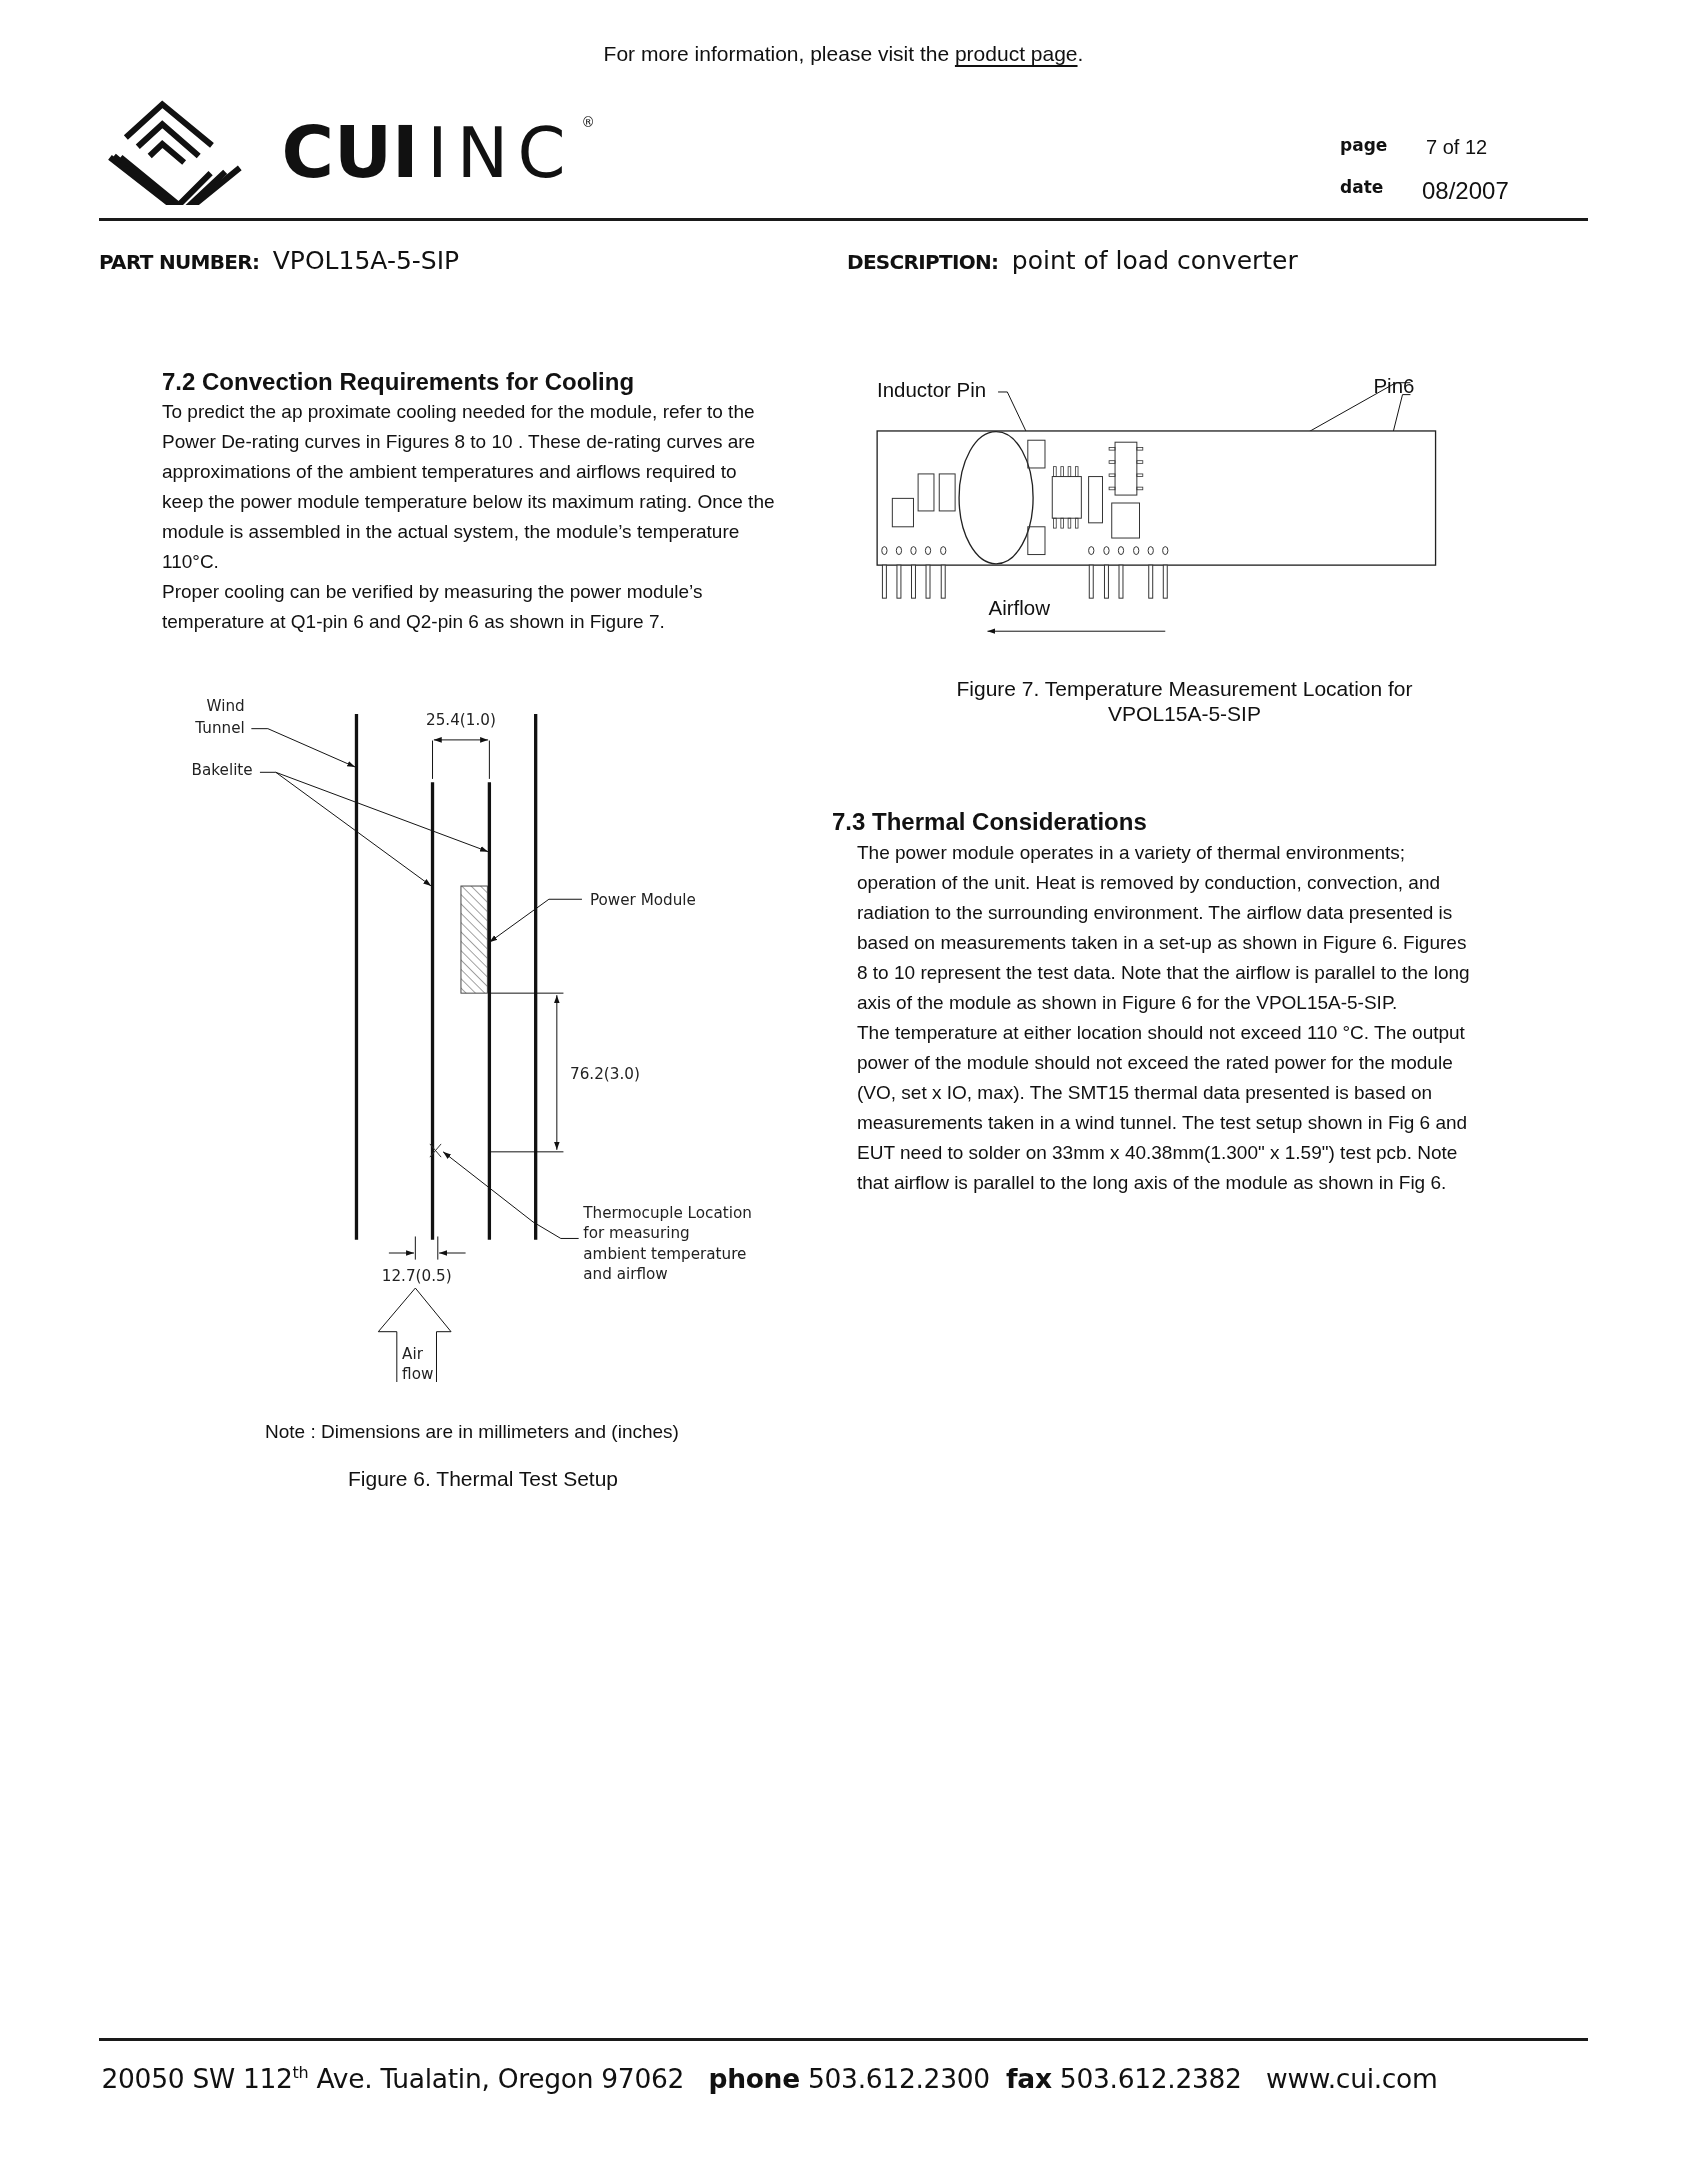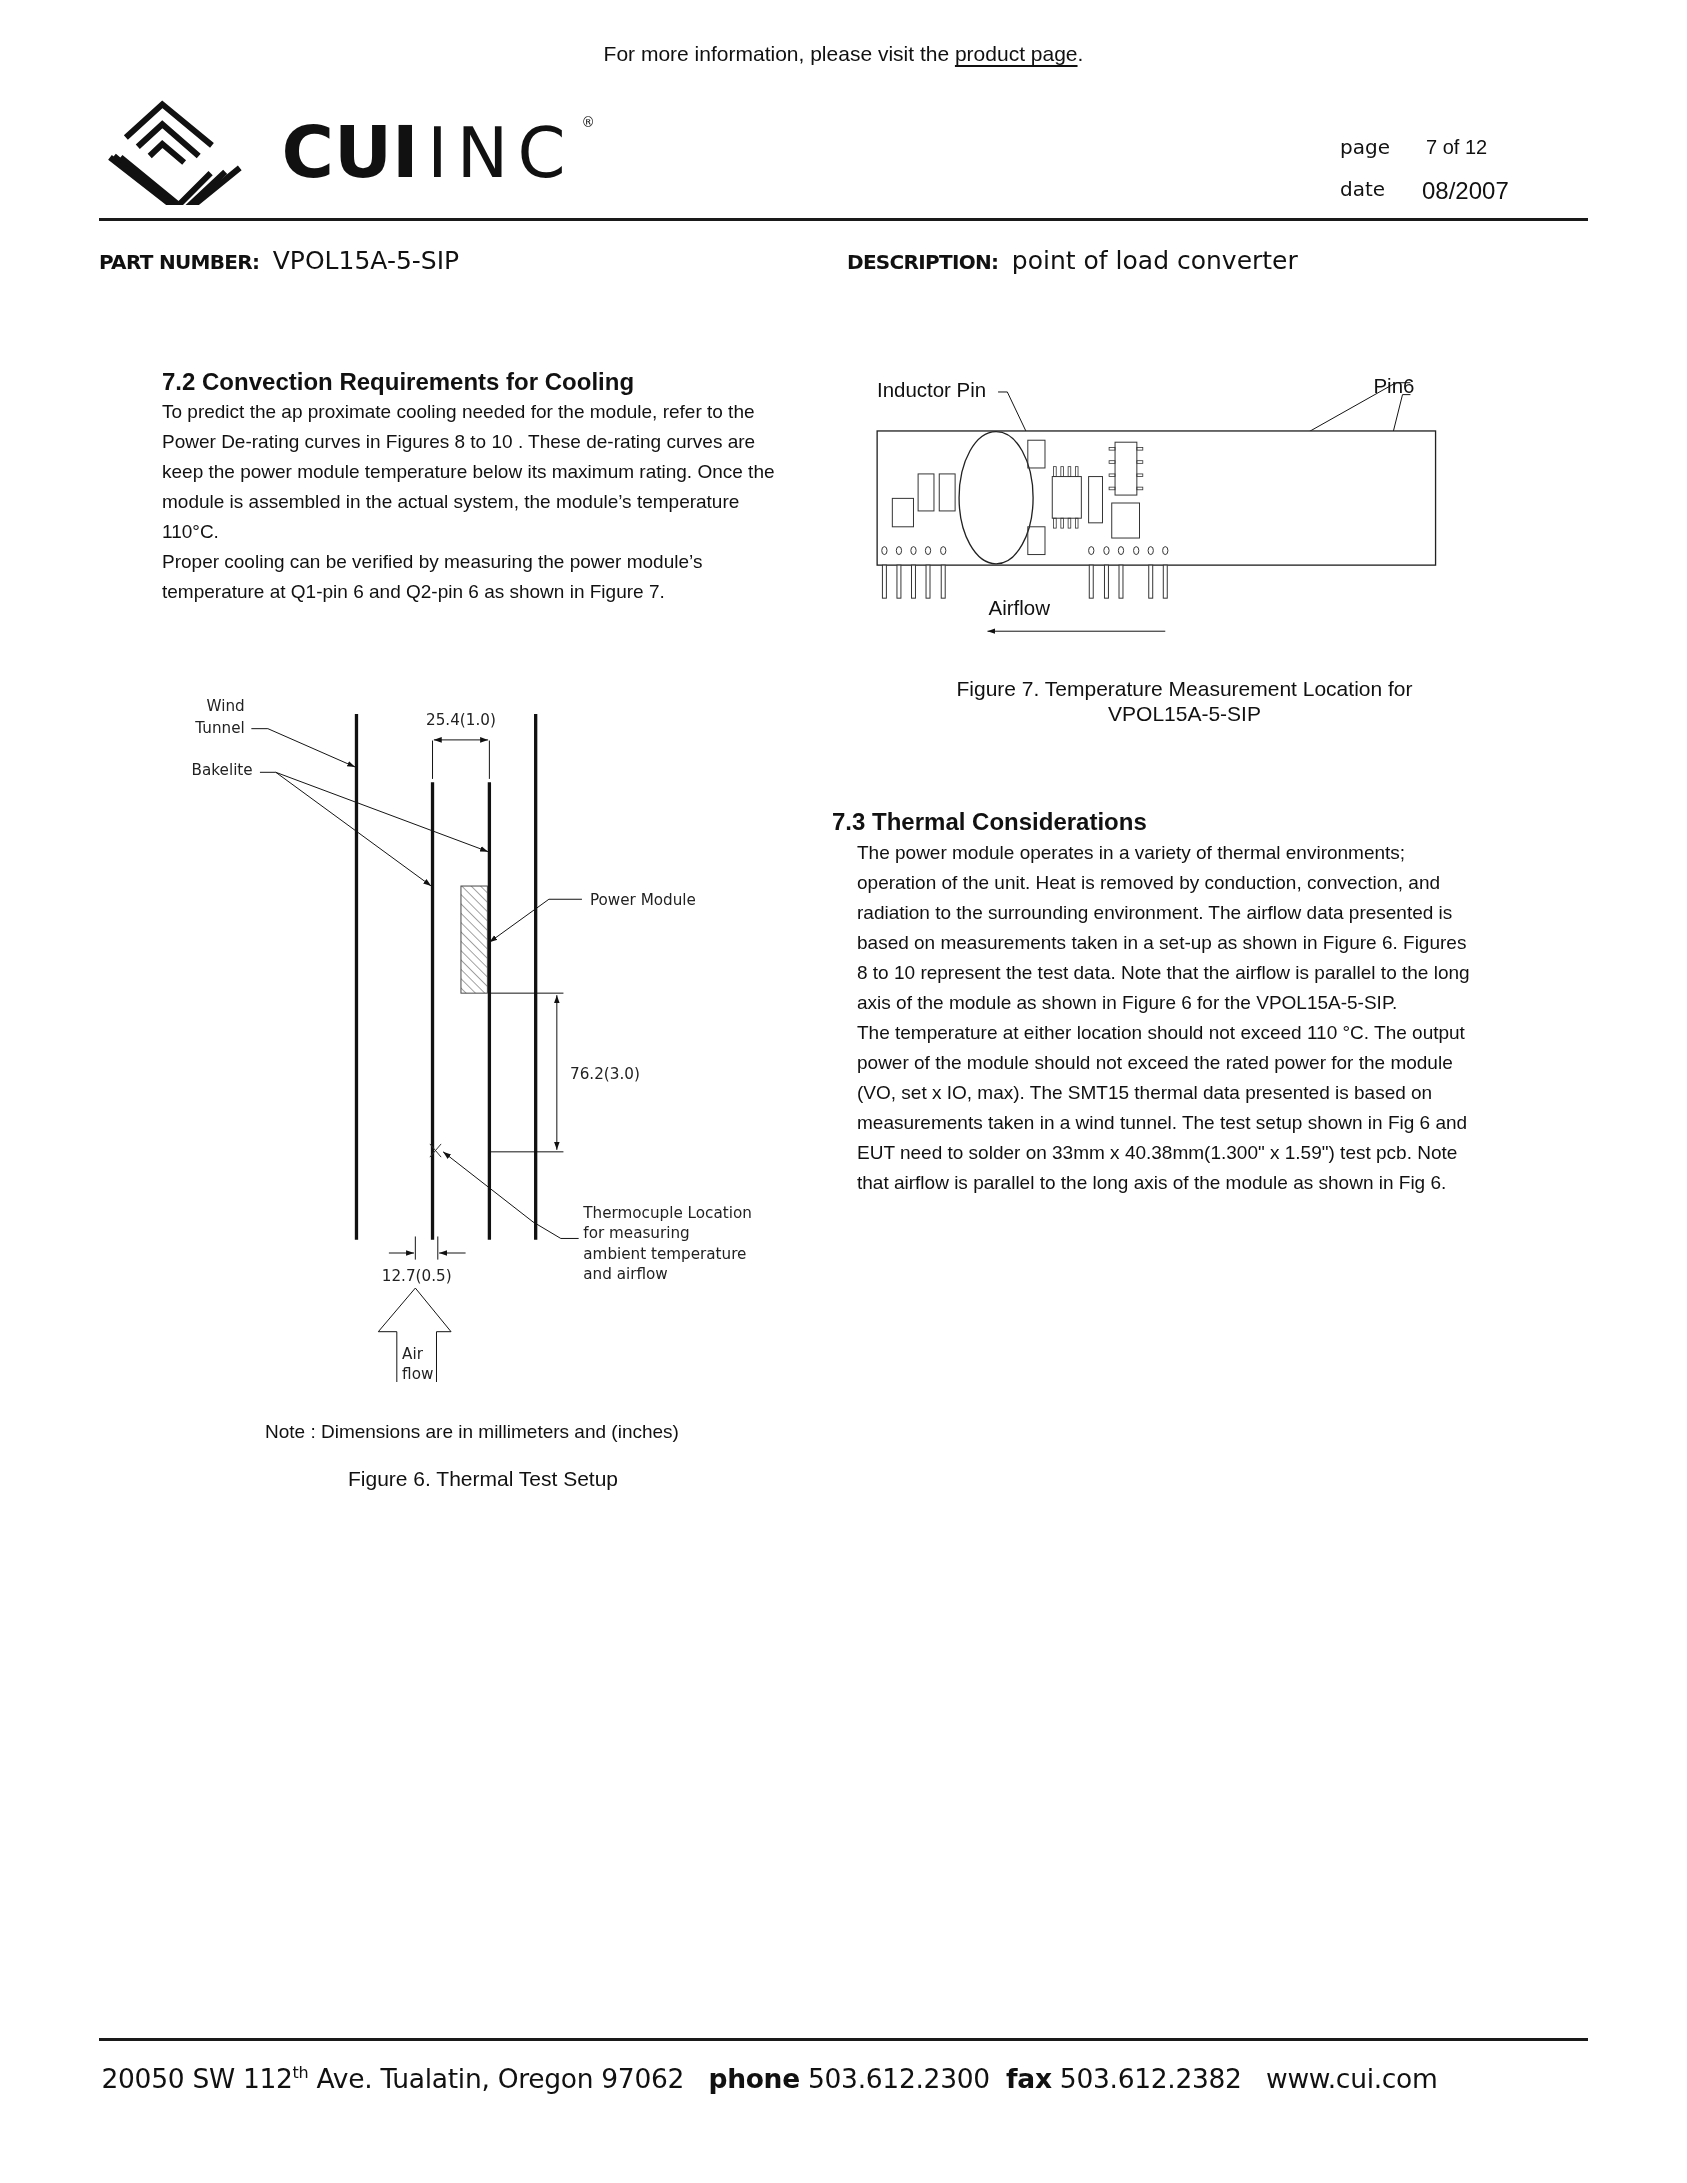--- a/index.html
+++ b/index.html
@@ -4,21 +4,21 @@
 <style>
   html, body { margin: 0; padding: 0; background: #ffffff; }
   body {
     width: 1687px; height: 2183px; position: relative; overflow: hidden;
     font-family: "Liberation Sans", sans-serif; color: #111;
   }
   .abs { position: absolute; }
   #top-note { left: 0; width: 1687px; top: 42px; text-align: center; font-size: 21px; }
   #top-note a { color: #111; text-decoration: underline; text-underline-offset: 4px; margin-top: 16px; }
   #logo { left: 106px; top: 99px; }
-  .meta-label { font-family: "DejaVu Sans", sans-serif; font-weight: normal; font-size: 20px; }
+  .meta-label { font-family: "DejaVu Sans", sans-serif; font-weight: bold; font-size: 17px; }
   .meta-val { font-size: 21px; }
   .rule { background: #1a1a1a; height: 2.6px; }
   .hdr-label { font-family: "DejaVu Sans", sans-serif; font-weight: bold; font-size: 20px; letter-spacing: -0.7px; }
   .hdr-val { font-family: "DejaVu Sans", sans-serif; font-size: 25px; }
   .sec-title { font-weight: bold; font-size: 24px; }
   .para { font-size: 19px; line-height: 30px; }
   .fig-text { font-family: "DejaVu Sans", sans-serif; font-size: 23px; fill: #222; }
   .fig-text-lg { font-family: "Liberation Sans", sans-serif; font-size: 31px; fill: #111; }
   .caption { font-size: 21px; text-align: center; }
   #footer { left: 0; width: 1539px; top: 2063px; text-align: center; font-family: "DejaVu Sans", sans-serif; font-size: 26.5px; letter-spacing: -0.3px; }
@@ -61,20 +61,21 @@
 </div>
 <div class="abs" style="left:847px; top:246px;">
   <span class="hdr-label">DESCRIPTION:</span>
   <span class="hdr-val" style="margin-left:10.6px;">point of load converter</span>
 </div>
 
 <div class="abs sec-title" style="left:162px; top:368px;">7.2 Convection Requirements for Cooling</div>
 <div class="abs para" style="left:162px; top:397px; width:675px;">
   <div>To predict the ap proximate cooling needed for the module, refer to the</div>
   <div>Power De-rating curves in Figures 8 to 10 . These de-rating curves are</div>
+  <div>approximations of the ambient temperatures and airflows required to</div>
   <div>keep the power module temperature below its maximum rating. Once the</div>
   <div>module is assembled in the actual system, the module’s temperature</div>
   <div>110°C.</div>
   <div>Proper cooling can be verified by measuring the power module’s</div>
   <div>temperature at Q1-pin 6 and Q2-pin 6 as shown in Figure 7.</div>
 </div>
 
 <svg class="abs" style="left:172px; top:681px;" width="648" height="701" viewBox="0 0 980 1060">
   <defs>
     <marker id="arr" viewBox="0 0 10 10" refX="10" refY="5" markerWidth="8" markerHeight="8" orient="auto-start-reverse">

